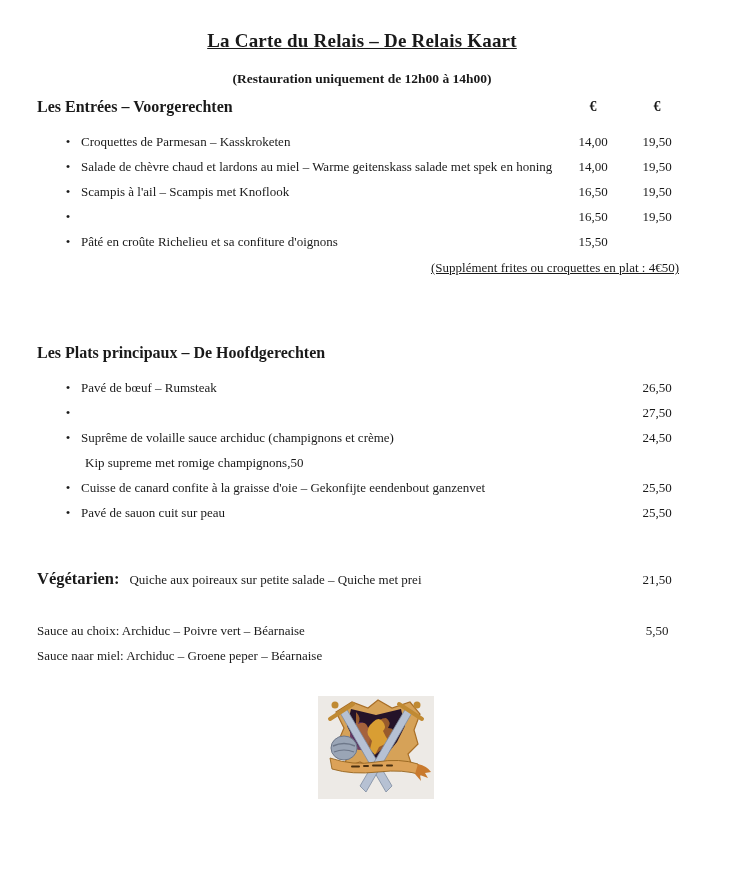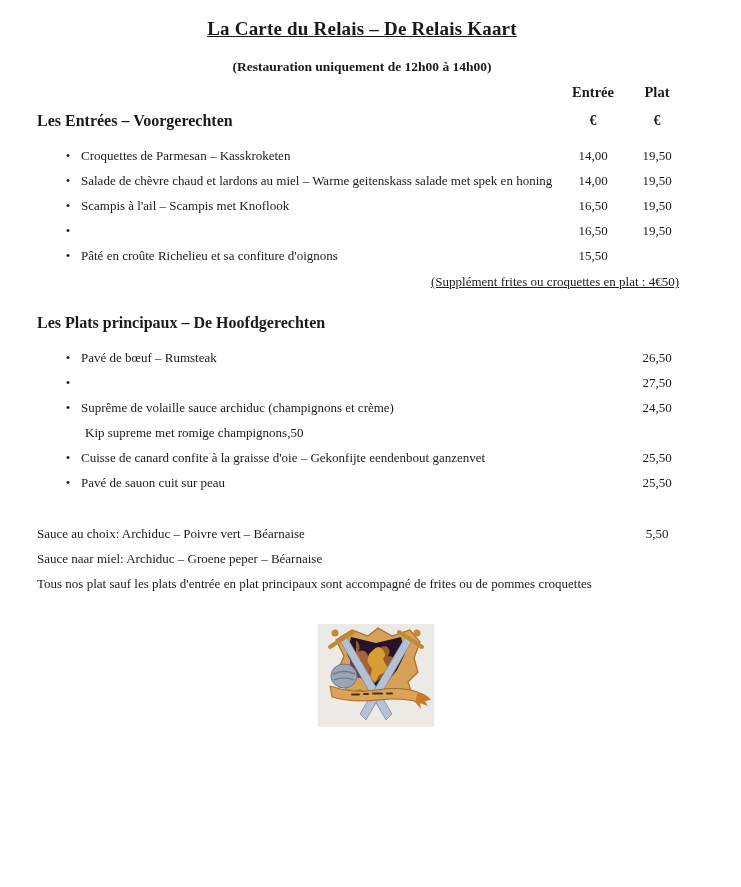--- a/index.html
+++ b/index.html
@@ -5,21 +5,21 @@
   * { box-sizing: border-box; }
   html, body { margin: 0; padding: 0; }
   body {
     width: 741px; height: 887px;
     background: #ffffff;
     color: #1a1a1a;
     font-family: "Liberation Serif", "DejaVu Serif", serif;
   }
   .page {
     width: 741px; height: 887px;
-    padding: 16px 54px 0 37px;
+    padding: 28px 54px 0 37px;
     overflow: hidden;
     position: relative;
   }
   .doc-title {
     text-align: center;
     font-size: 19px;
     font-weight: bold;
     text-decoration: underline;
     letter-spacing: 0.2px;
     margin: 2px 0 0 0;
@@ -62,21 +62,21 @@
   .note-row {
     text-align: right;
     font-size: 13px;
     padding-right: 8px;
     margin-top: 2px;
     text-decoration: underline;
   }
   .plats-heading {
     font-weight: bold;
     font-size: 16px;
-    margin-top: 24px;
+    margin-top: 68px;
   }
   .veg-row { margin-top: 52px; }
   .veg-label {
     font-weight: bold;
     font-size: 16.5px;
     margin-left: 0;
     margin-right: 10px;
     white-space: nowrap;
   }
   .veg-row .name { align-items: baseline; }
@@ -102,25 +102,20 @@
   }
 </style>
 </head>
 <body>
 
 <div class="page">
 
   <div class="doc-title">La Carte du Relais – De Relais Kaart</div>
   <div class="doc-subtitle">(Restauration uniquement de 12h00 à 14h00)</div>
 
-  <div class="cols-header">
-    <span class="spacer"></span>
-    <span class="col">Entrée</span>
-    <span class="col">Plat</span>
-  </div>
 
   <div class="section-row">
     <span class="section-heading">Les Entrées – Voorgerechten</span>
     <span class="col euro">€</span>
     <span class="col euro">€</span>
   </div>
 
   <div class="items">
     <div class="menu-row">
       <span class="name">
@@ -209,32 +204,37 @@
     <div class="menu-row">
       <span class="name">
         <span class="bullet">•</span>
         <span class="item-text">Pavé de sauon cuit sur peau</span>
       </span>
       <span class="col"></span>
       <span class="col">25,50</span>
     </div>
   </div>
 
+  <div class="menu-row veg-row">
+    <span class="name">
+      <span class="veg-label">Végétarien:</span>
+      <span class="item-text" style="margin-left:0;">Quiche aux poireaux sur petite salade – Quiche met prei</span>
+    </span>
+    <span class="col"></span>
+    <span class="col">21,50</span>
+  </div>
 
   <div class="sauce-block">
     <div class="sauce-row">
       <span class="sauce-text">Sauce au choix: Archiduc – Poivre vert – Béarnaise</span>
       <span class="col"></span>
       <span class="col">5,50</span>
     </div>
     <div class="sauce-row">
       <span class="sauce-text">Sauce naar miel: Archiduc – Groene peper – Béarnaise</span>
-    </div>
-    <div class="sauce-row">
-      <span class="sauce-text">Tous nos plat sauf les plats d'entrée en plat principaux sont accompagné de frites ou de pommes croquettes</span>
     </div>
   </div>
 
   <div class="logo-wrap">
     <svg width="116" height="103" viewBox="0 0 116 103">
 
       <rect x="0" y="0" width="116" height="103" fill="#edeae6"></rect>
 
       <path d="M18,16 L34,6 L50,12 L60,4 L74,12 L92,6 L102,18 L96,34 L100,48 L90,58 L94,70 L78,66 L60,76 L42,66 L26,72 L30,56 L20,46 L26,32 Z" stroke-width="1.2" stroke="#a96f28" fill="#d6a258"></path>
 

